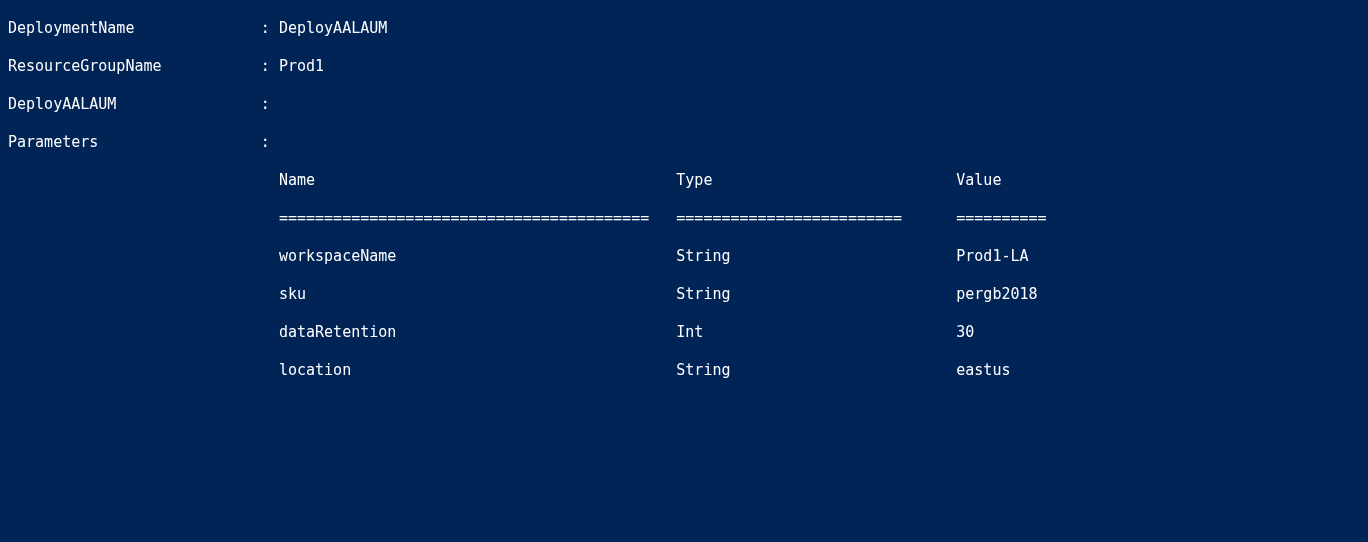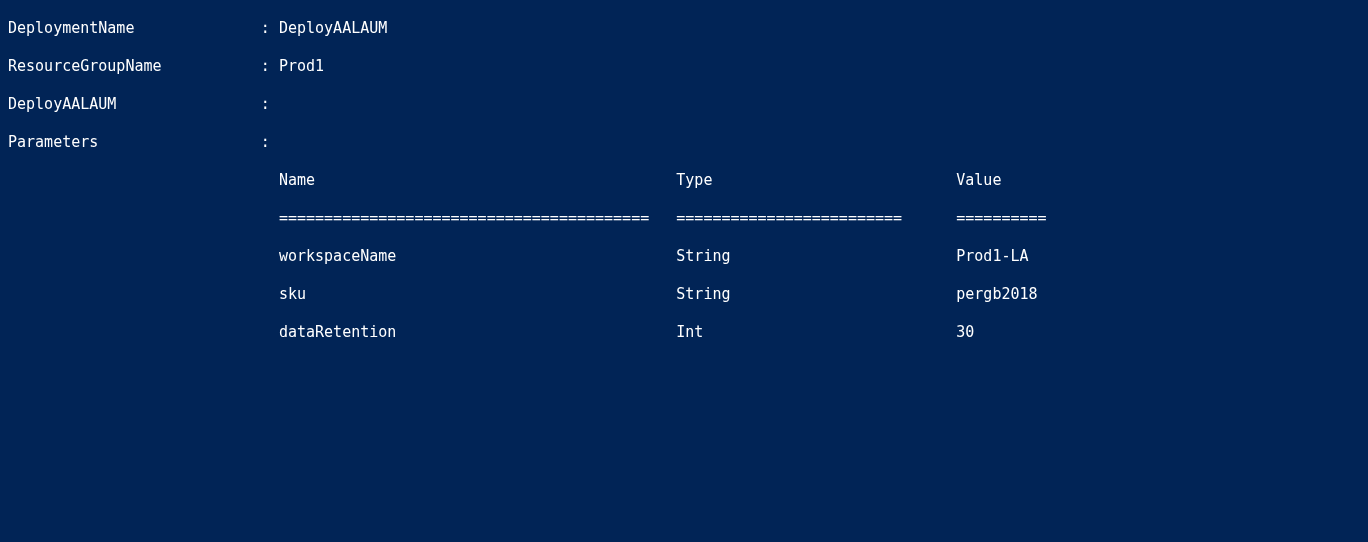--- a/index.html
+++ b/index.html
@@ -28,20 +28,21 @@
 <div class="terminal">
 <span class="line"><span>DeploymentName</span><span>              : </span><span>DeployAALAUM</span></span>
 <span class="line"><span>ResourceGroupName</span><span>           : </span><span>Prod1</span></span>
 <span class="line"><span>DeployAALAUM</span><span>                : </span><span></span></span>
 <span class="line"><span>Parameters</span><span>                  : </span><span></span></span>
 <span class="line"><span>                              </span><span>Name</span><span>                                        </span><span>Type</span><span>                           </span><span>Value</span></span>
 <span class="line"><span>                              </span><span>=========================================</span><span>   </span><span>=========================</span><span>      </span><span>==========</span></span>
 <span class="line"><span>                              </span><span>workspaceName</span><span>                               </span><span>String</span><span>                         </span><span>Prod1-LA</span></span>
 <span class="line"><span>                              </span><span>sku</span><span>                                         </span><span>String</span><span>                         </span><span>pergb2018</span></span>
 <span class="line"><span>                              </span><span>dataRetention</span><span>                               </span><span>Int</span><span>                            </span><span>30</span></span>
+<span class="line"><span>                              </span><span>location</span><span>                                    </span><span>String</span><span>                         </span><span>eastus</span></span>
 
 
 
 
 
 
 
 
 
 

